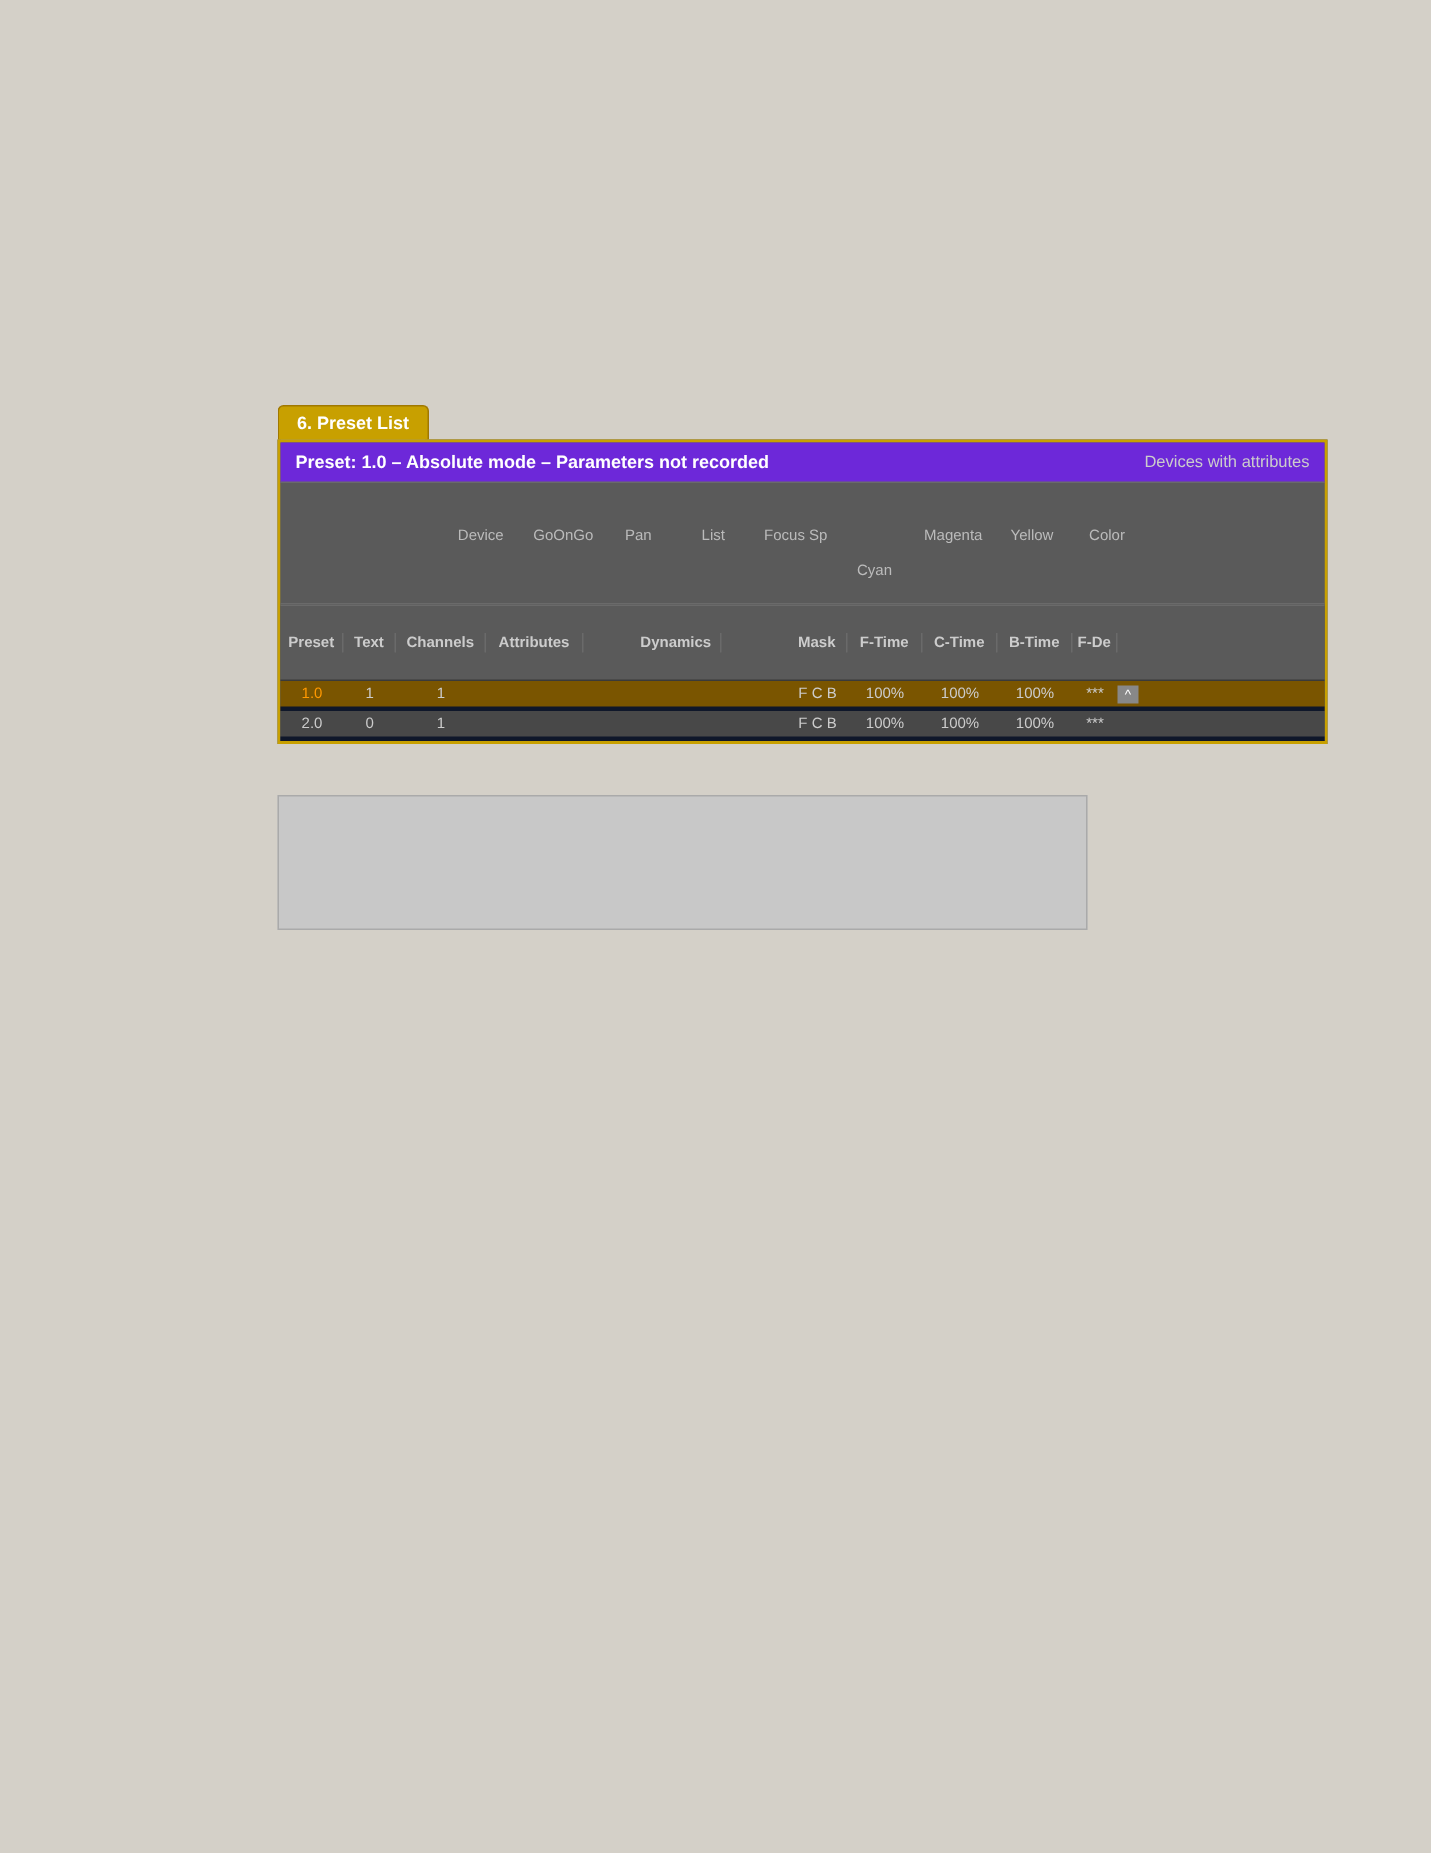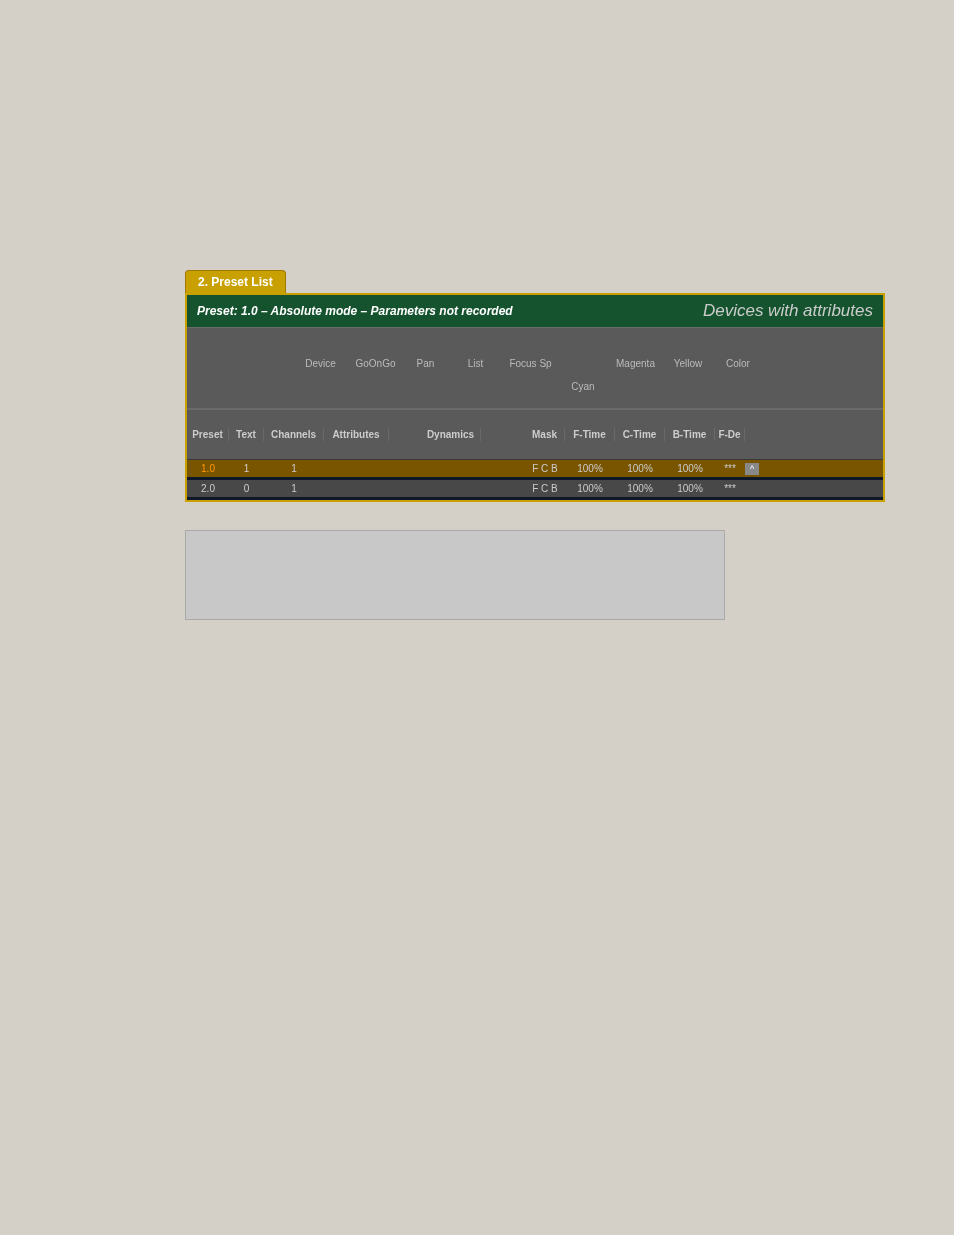--- a/index.html
+++ b/index.html
@@ -41,38 +41,37 @@
 
     
     .panel {
       background: #5a5a5a;
       border: 2px solid #c8a000;
       width: 700px;
     }
 
     
     .panel-header {
-      background: #14532d;
+      background: #6d28d9;
       padding: 6px 10px;
       display: flex;
       justify-content: space-between;
       align-items: center;
       border-bottom: 1px solid #6a6a6a;
-      font-style: italic;
     }
 
     .panel-header-title {
       color: #ffffff;
       font-weight: bold;
       font-size: 12px;
     }
 
     .panel-header-right {
       color: #cccccc;
-      font-size: 17px;
+      font-size: 11px;
     }
 
     
     .device-section {
       background: #5a5a5a;
       padding: 4px 8px;
       border-bottom: 1px solid #6a6a6a;
     }
 
     .col-header {
@@ -237,21 +236,21 @@
       height: 10px;
       background: #5a5a5a;
     }
   </style>
 </head>
 <body>
 
 <div class="main-container">
 
   <div class="tab-bar">
-    <div class="tab">2. Preset List</div>
+    <div class="tab">6. Preset List</div>
   </div>
 
   <div class="panel">
 
     <div class="panel-header">
       <span class="panel-header-title">Preset: 1.0 – Absolute mode – Parameters not recorded</span>
       <span class="panel-header-right">Devices with attributes</span>
     </div>
 
     <div class="device-section">

